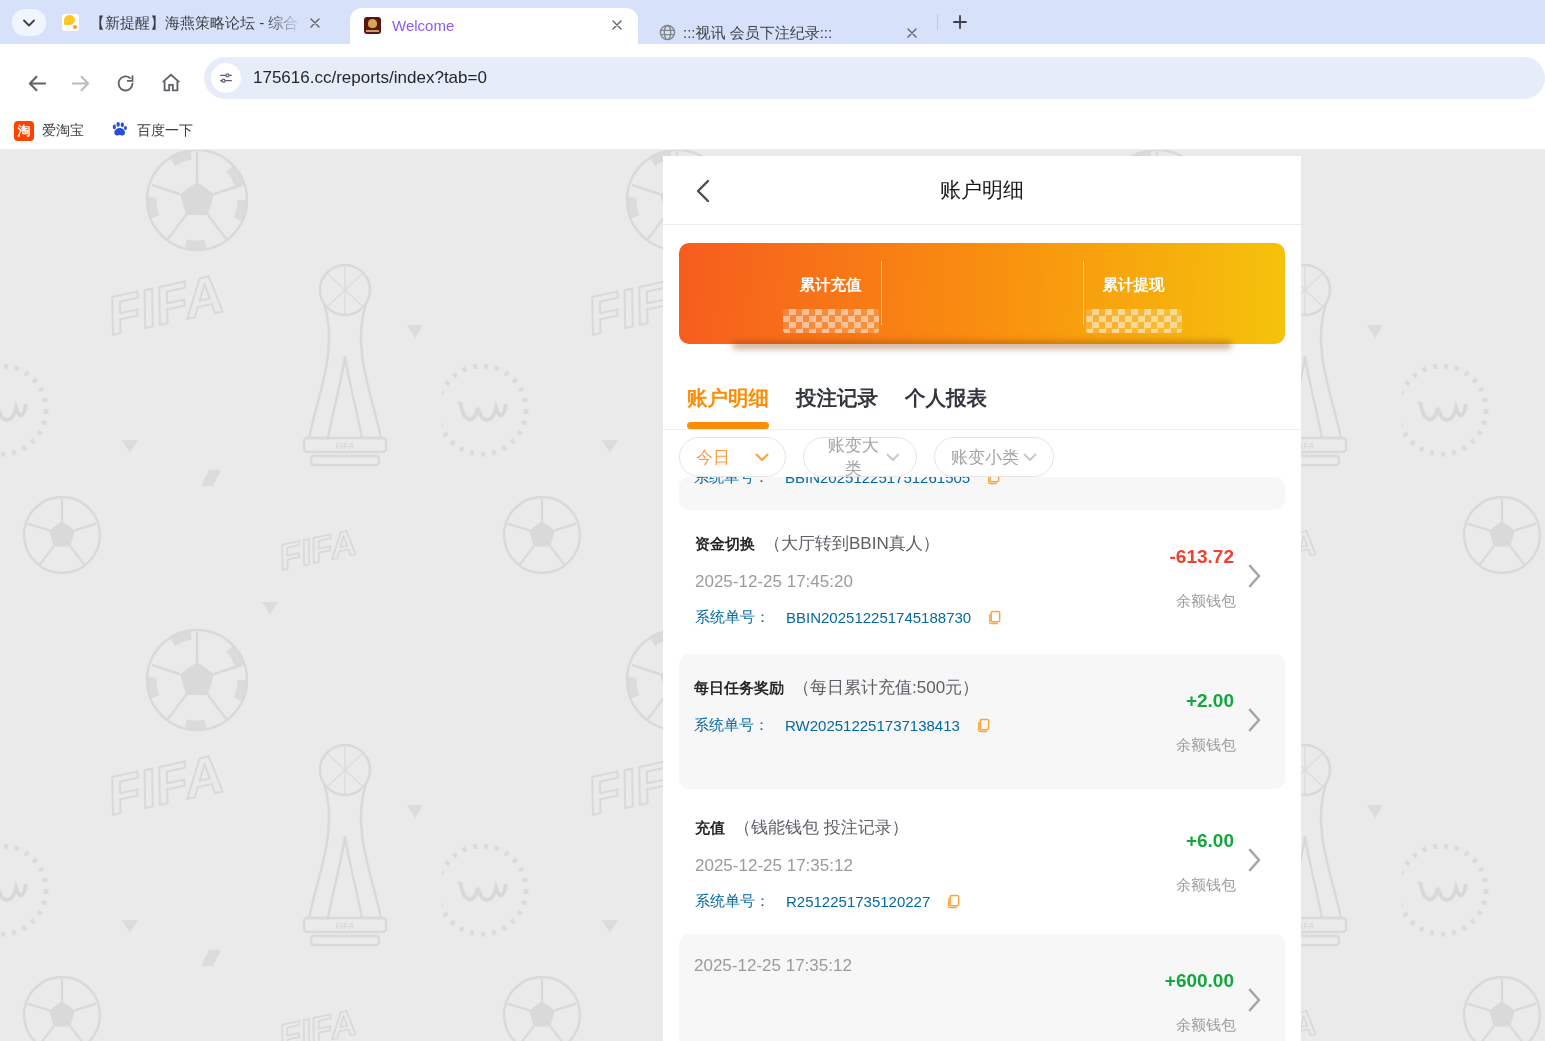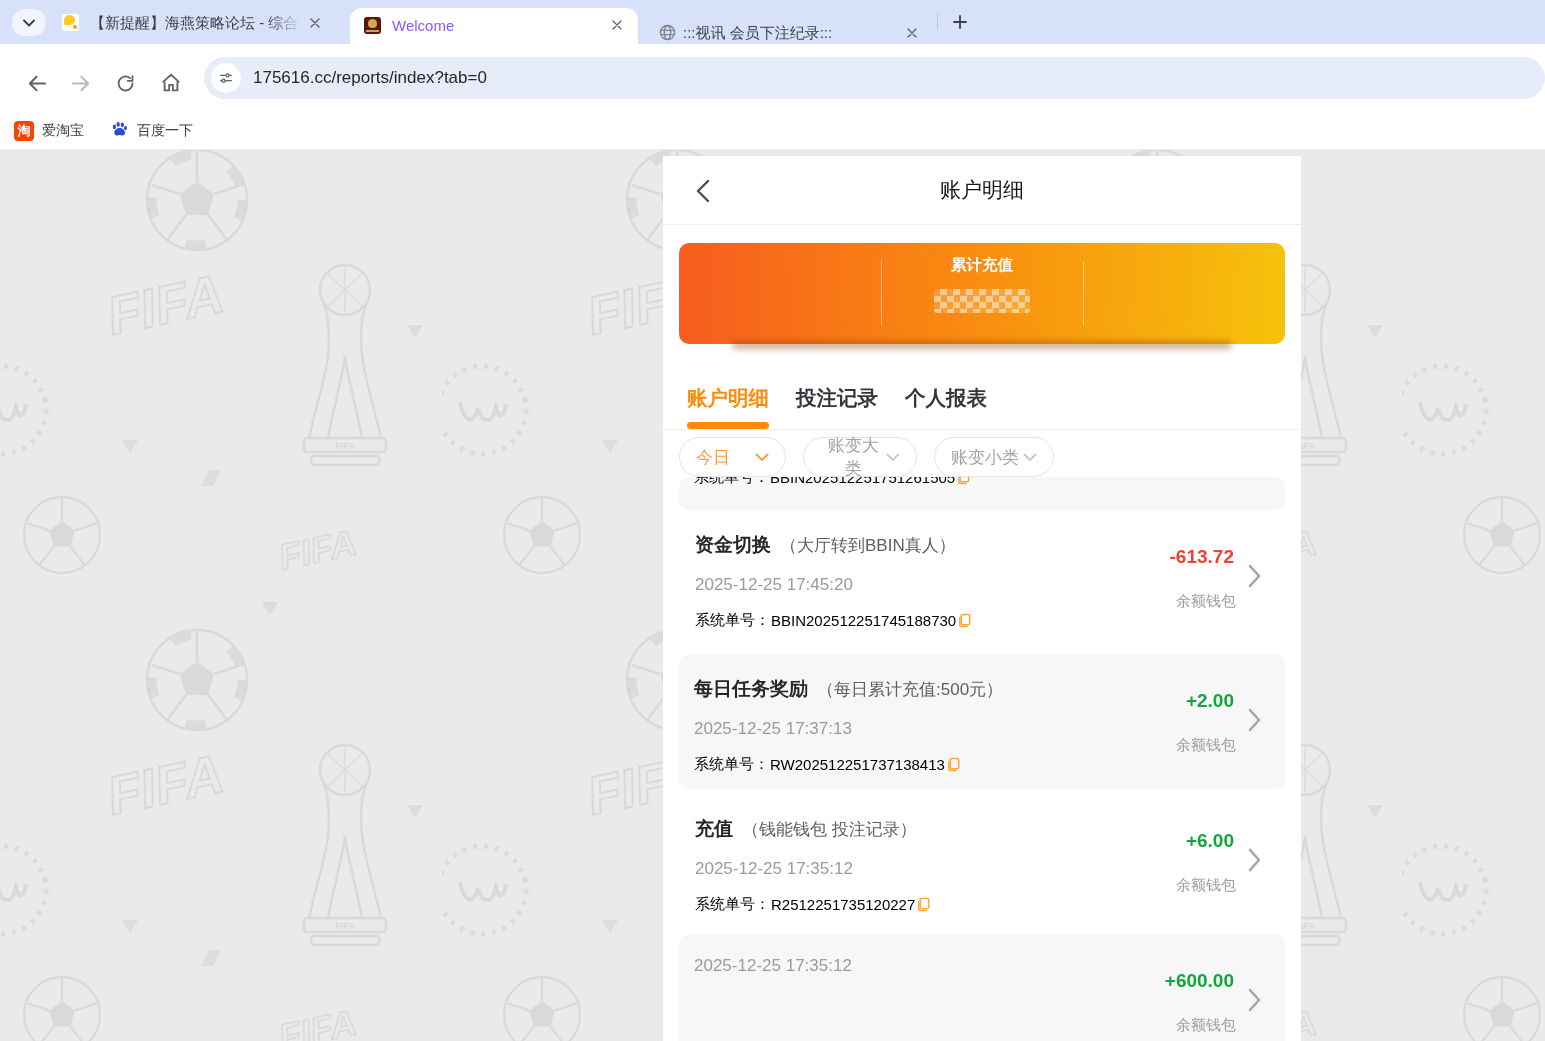--- a/index.html
+++ b/index.html
@@ -65,21 +65,21 @@
   
   .panel { position:absolute; left:663px; top:6px; width:638px; height:891px; background:#fff; overflow:hidden; }
   .phead { position:relative; height:69px; border-bottom:1px solid #ececec; }
   .backbtn { position:absolute; left:28px; top:23px; width:24px; height:24px; border:none; background:transparent; }
   .ptitle { text-align:center; line-height:68px; font-size:21px; font-weight:500; color:#17191c; }
 
   .summary { margin:18px 16px 0; }
   .sumcard { position:relative; height:101px; border-radius:10px; display:flex;
              background:linear-gradient(93deg,#f65c1e 0%,#f9900f 52%,#f5c30b 100%); }
   .sumcol { flex:1; display:flex; flex-direction:column; align-items:center; }
-  .sumlabel { margin-top:12px; font-size:15.5px; font-weight:600; color:#fff;text-align:right; }
+  .sumlabel { margin-top:32px; font-size:15.5px; font-weight:600; color:#fff;text-align:right; }
   .mosaic { margin-top:13px; width:96px; height:24px; border-radius:3px;
             background-image:repeating-conic-gradient(rgba(255,255,255,.55) 0% 25%, rgba(255,255,255,.16) 25% 50%);
             background-size:13px 13px; filter:blur(.6px); }
   .sumcol:last-child .mosaic { width:106px; }
   .sumdiv { position:absolute; top:18px; width:1px; height:64px; background:rgba(255,255,255,.5); }
   .sumdiv.d1 { left:33.3%; } .sumdiv.d2 { left:66.6%; }
   .sumshadow { margin:-3px auto 0; width:500px; height:8px; border-radius:8px;
                background:rgba(140,64,4,.42); filter:blur(3px); }
 
   .ptabs { margin-top:17px; height:64px; padding:0 24px; border-bottom:1px solid #f0f0f0;
@@ -99,24 +99,24 @@
 
   
   .clipcard { margin:0 16px; height:33px; border-radius:10px; background:#f7f7f8; overflow:hidden; }
   .clipcard .ordline { margin-top:-9px; padding-left:15px; }
 
   .row { position:relative; padding-top:22px; }
   .row.white { height:135px; margin-top:5px; padding-left:32px; background:#fff; }
   .row.white.first { height:139px; margin-top:0; }
   .row.gray { height:135px; margin:5px 16px 0; padding-left:15px; background:#f7f7f8; border-radius:10px; }
   .rtitle { margin-bottom:17px; }
-  .tname { font-size:19px; font-weight:700; color:#24262a; }
+  .tname { font-size:15px; font-weight:700; color:#24262a; }
   .tnote { margin-left:9px; font-size:17px; color:#5b5f66; }
   .rdate { margin-bottom:16px; font-size:17px; color:#9b9b9b; }
-  .ordline { display:flex; align-items:center; gap:1px; font-size:15px; color:#000000; }
+  .ordline { display:flex; align-items:center; gap:16px; font-size:15px; color:#0369a1; }
   .ramt { position:absolute; right:67px; top:36px; font-size:19px; font-weight:600; }
   .ramt[data-type="negative"] { color:#f2402e; }
   .ramt[data-type="positive"] { color:#12a63c; }
   .rwallet { position:absolute; right:65px; top:82px; font-size:15px; color:#9d9d9d; }
   .rchev { position:absolute; right:40px; top:54px; }
   .row.gray .ramt { right:51px; } .row.gray .rwallet { right:49px; } .row.gray .rchev { right:24px; }
 </style>
 </head>
 <body>
 
@@ -291,20 +291,24 @@
               <path d="M12 2L2 12l10 10"></path>
             </svg>
         </button>
         <div class="ptitle">账户明细</div>
       </div>
 
       <div class="summary">
         <div class="sumcard">
           <div class="sumcol">
             <div class="sumlabel">累计充值</div>
+            <div class="mosaic"></div>
+          </div>
+          <div class="sumcol">
+            <div class="sumlabel">累计提现</div>
             <div class="mosaic"></div>
           </div>
           <div class="sumdiv d1"></div>
           <div class="sumdiv d2"></div>
         </div>
         <div class="sumshadow"></div>
       </div>
 
       <div class="ptabs">
         <button class="ptab active">账户明细</button>
@@ -359,21 +363,20 @@
           </div>
           <div class="ramt" data-type="negative">-613.72</div>
           <div class="rwallet">余额钱包</div>
           <svg class="rchev" width="13" height="24" viewBox="0 0 13 24" fill="none" stroke="#a6a6a6" stroke-width="2.6" stroke-linecap="round" stroke-linejoin="round">
               <path d="M2 2l9 10-9 10"></path>
             </svg>
         </div>
 
         <div class="row gray">
           <div class="rtitle"><span class="tname">每日任务奖励</span><span class="tnote">（每日累计充值:500元）</span></div>
-          <div class="rdate">2025-12-25 17:37:13</div>
           <div class="ordline">
             <span>系统单号：</span>
               <span>RW202512251737138413</span>
             <svg width="15" height="15" viewBox="0 0 16 16" fill="none" stroke="#ffa43c" stroke-width="1.6">
                 <rect x="4.5" y="1.5" width="9" height="11" rx="1.5"></rect>
                 <path d="M3 4.5v8.5a1.5 1.5 0 0 0 1.5 1.5h7"></path>
               </svg>
           </div>
           <div class="ramt" data-type="positive">+2.00</div>
           <div class="rwallet">余额钱包</div>

